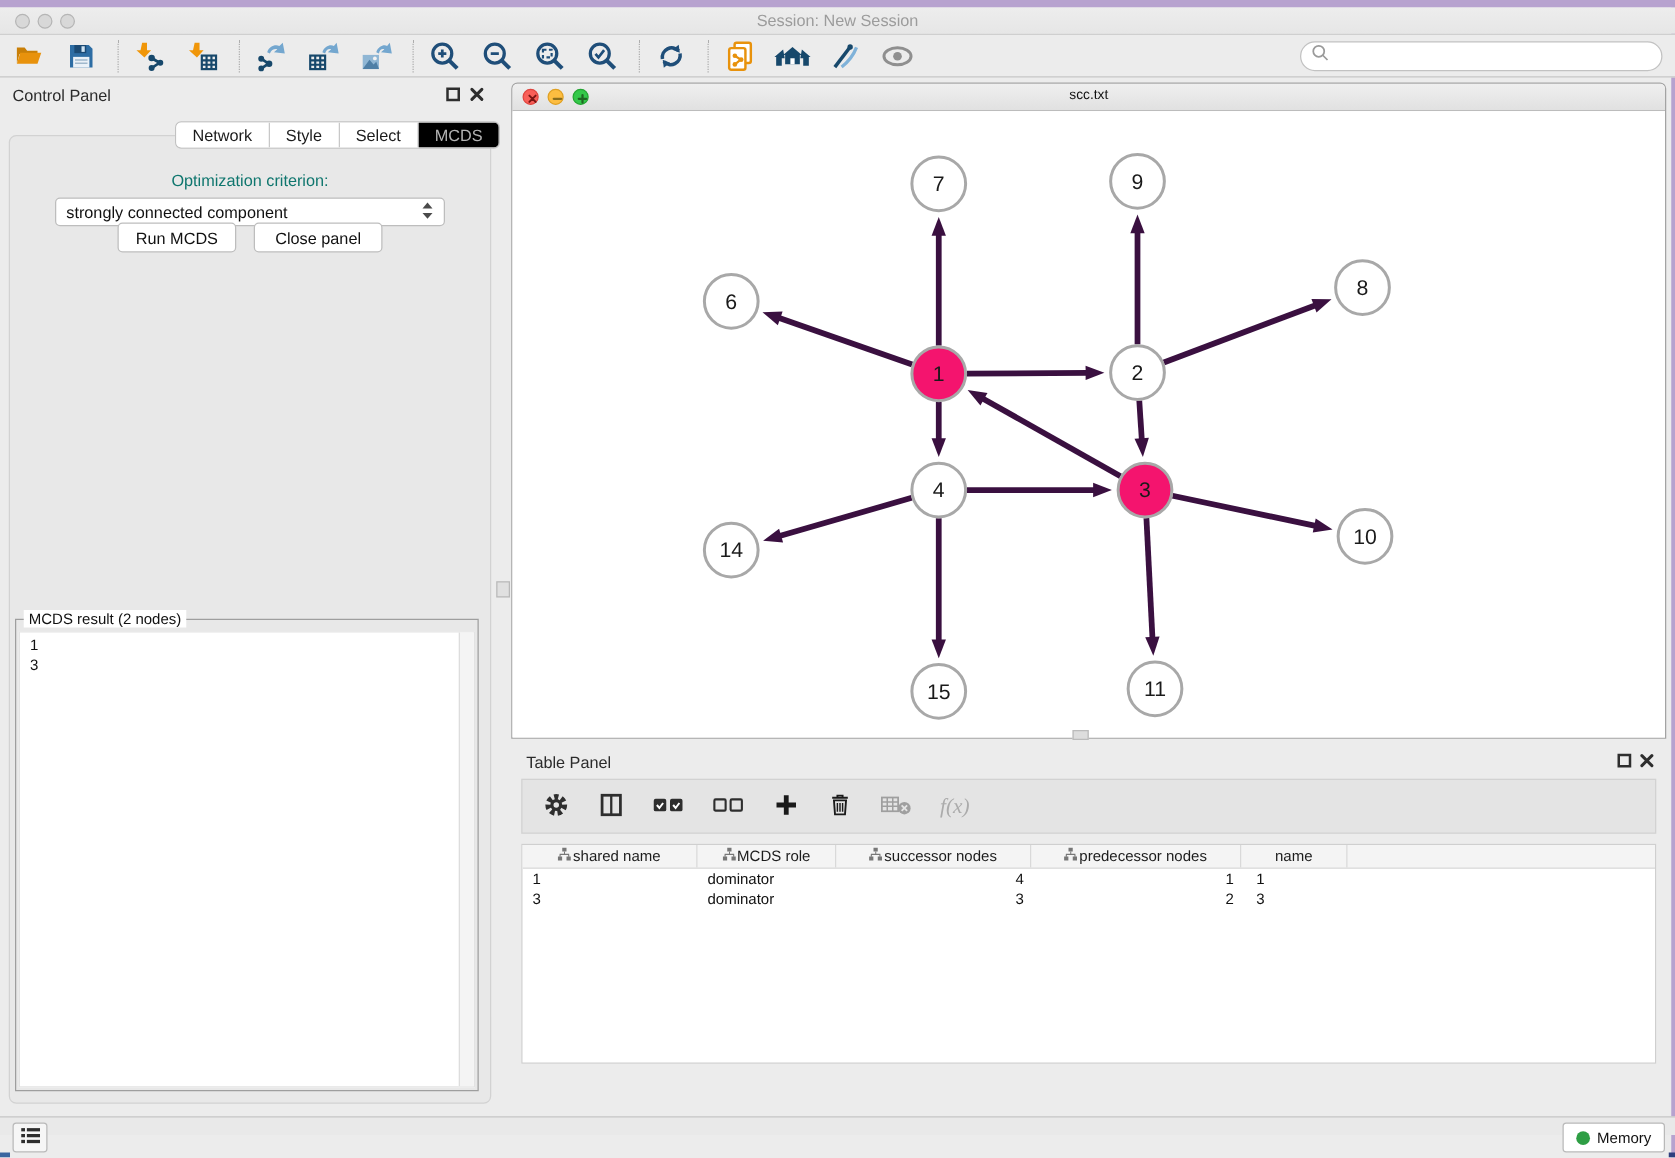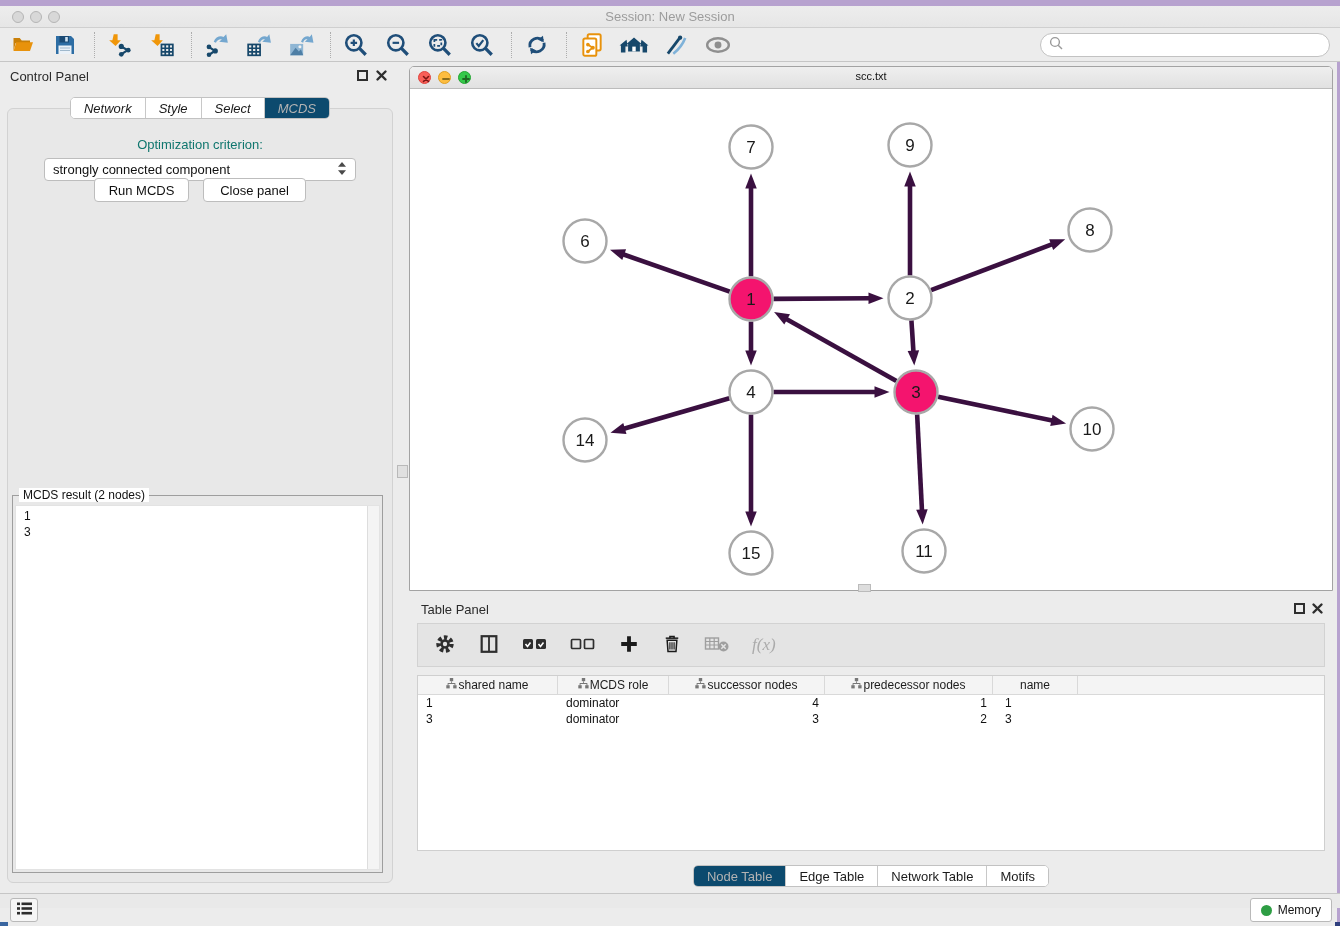--- a/index.html
+++ b/index.html
@@ -32,22 +32,22 @@
   .panel-title { position:absolute; left:10px; top:7px; font-size:13px; color:#2B2B2B; }
   .ph-float { position:absolute; top:8px; width:11px; height:11px; border:2px solid #2E2E2E; background:none; }
   .ph-close { position:absolute; top:7px; width:13px; height:13px; border:none; background:none; padding:0; }
 
   
   .control-panel { left:0; top:62px; width:400px; height:826px; }
   .cp-body { position:absolute; left:7px; top:46px; right:7px; bottom:5px; background:#E8E8E8; border:1px solid #D2D2D2; border-radius:6px; }
   .seg-tabs { display:flex; height:22px; border:1px solid #C2C2C2; border-radius:5px; overflow:hidden; background:#FFFFFF; z-index:3; }
   .seg { padding:0 13px; font-size:13px; color:#1B1B1B; background:#FFFFFF; border-right:1px solid #C8C8C8; display:flex; align-items:center; }
   .seg:last-child { border-right:none; }
-  .seg.selected { background:#0c4a6e; color:#B3B3B3; }
-  .cp-tabs { position:absolute; top:35px; left:0; width:100%; display:flex; justify-content:center;font-style:italic; }
+  .seg.selected { background:#000000; color:#B3B3B3; }
+  .cp-tabs { position:absolute; top:35px; left:0; width:100%; display:flex; justify-content:flex-end; }
   .opt-label { position:absolute; top:75px; left:0; width:100%; text-align:center; font-size:13px; color:#0f766e; }
   .criterion { position:absolute; left:44px; top:96px; width:312px; height:23px; background:#FFFFFF; border:1px solid #BDBDBD; border-radius:4px; display:flex; align-items:center; padding:0 8px; font-size:13px; color:#111; }
   .criterion .chev { margin-left:auto; }
   .cp-btn { position:absolute; top:116px; height:24px; background:#FFFFFF; border:1px solid #BDBDBD; border-radius:4px; font-size:13px; color:#111; font-family:inherit; }
   .fieldset { position:absolute; left:12px; top:433px; width:371px; height:378px; border:1px solid #9E9E9E; }
   .fieldset .legend { position:absolute; top:-8px; left:6px; background:#ffffff; padding:0 4px; font-size:12px; color:#111; }
   .fs-white { position:absolute; left:2px; right:2px; top:9px; bottom:2px; background:#FFFFFF; border:1px solid #E3E3E3; }
   .fs-scroll { position:absolute; right:0; top:0; bottom:0; width:12px; background:#F4F4F4; border-left:1px solid #DDDDDD; }
   .fs-line { position:absolute; left:8px; font-size:12px; color:#111; }
 
@@ -560,28 +560,20 @@
       <div class="td c4">1</div>
     </div>
     <div class="tr">
       <div class="td c0">3</div>
       <div class="td c1">dominator</div>
       <div class="td c2">3</div>
       <div class="td c3">2</div>
       <div class="td c4">3</div>
     </div>
   </div>
-  <div class="tp-tabs">
-    <div class="seg-tabs">
-      <div class="seg selected">Node Table</div>
-      <div class="seg">Edge Table</div>
-      <div class="seg">Network Table</div>
-      <div class="seg">Motifs</div>
-    </div>
-  </div>
 </div>
 
 <div class="abs statusbar">
   <button class="list-btn">
       <span><svg width="17" height="15" viewBox="0 0 17 15">
           <g fill="#2E2E2E">
             <rect x="1" y="1.5" width="3" height="2.6"></rect>
             <rect x="1" y="6.2" width="3" height="2.6"></rect>
             <rect x="1" y="10.9" width="3" height="2.6"></rect>
             <rect x="5.5" y="1.5" width="10.5" height="2.6"></rect>

